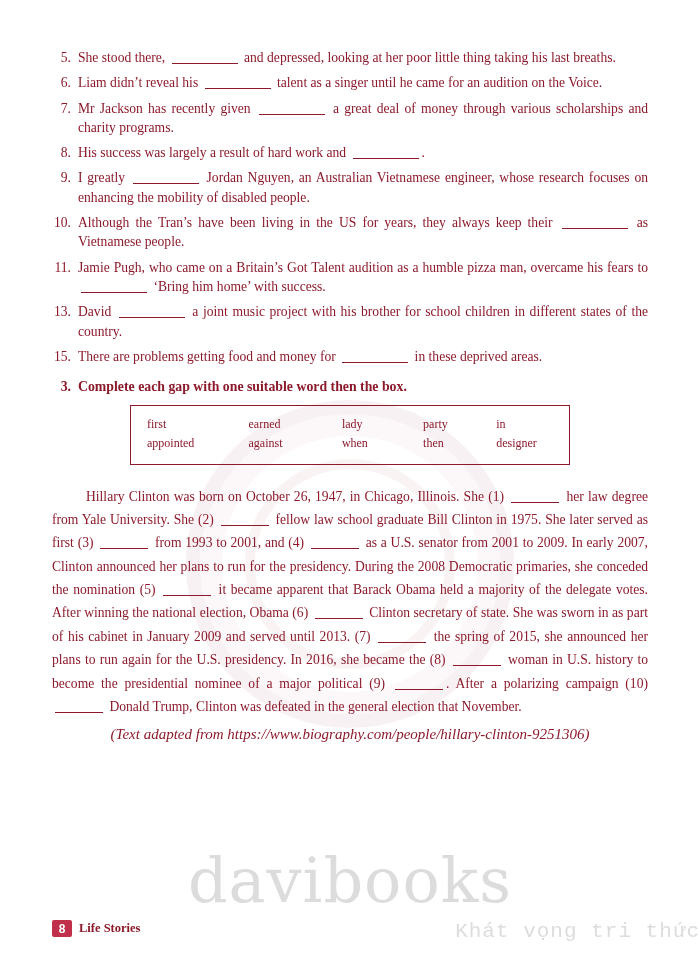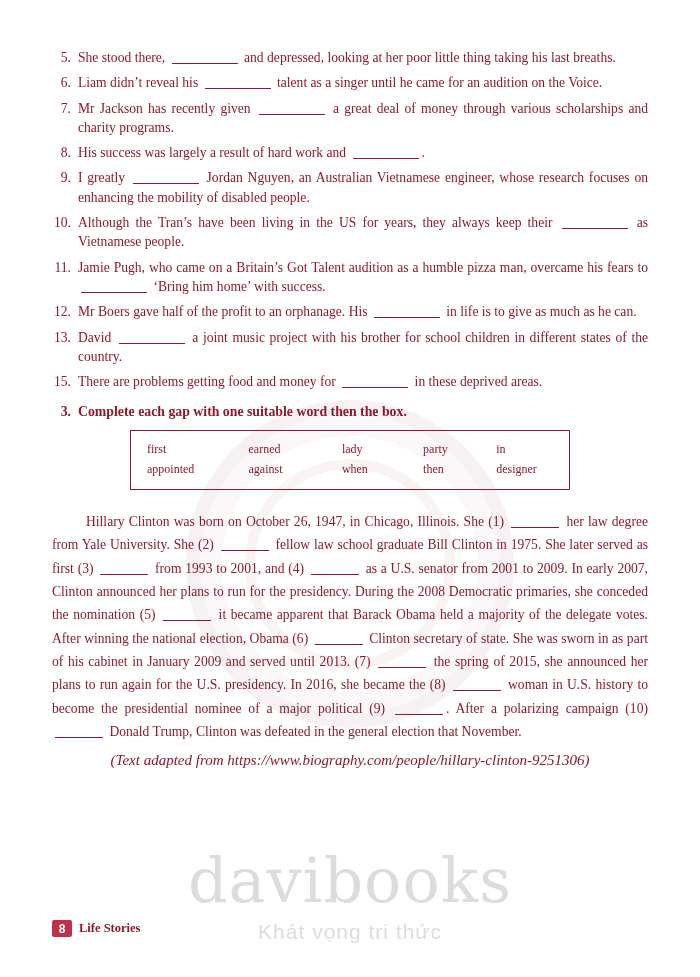--- a/index.html
+++ b/index.html
@@ -147,24 +147,25 @@
     color: rgba(140, 140, 140, 0.30);
   }
   .watermark .wm-main {
     font-family: "DejaVu Serif", serif;
     font-size: 62px;
     letter-spacing: 1px;
     line-height: 1;
     margin-top: 10px;
   }
   .watermark .wm-sub {
-    font-family: Liberation Sans, sans-serif;
+    font-family: Liberation Mono, monospace;
     font-size: 21px;
     margin-top: 8px;
     letter-spacing: 1px;
+    text-align: right;
   }
 
   
   .footer {
     position: absolute;
     left: 52px;
     bottom: 40px;
     display: flex;
     align-items: center;
     z-index: 4;
@@ -227,24 +228,20 @@
       <li class="q">
         <span class="num">10.</span>
         <span class="body"><span>Although the Tran’s have been living in the US for years, they always keep their </span><span class="blank"></span><span> as Vietnamese people.</span></span>
       </li>
 
       <li class="q">
         <span class="num">11.</span>
         <span class="body"><span>Jamie Pugh, who came on a Britain’s Got Talent audition as a humble pizza man, overcame his fears to </span><span class="blank"></span><span> ‘Bring him home’ with success.</span></span>
       </li>
 
-      <li class="q">
-        <span class="num">12.</span>
-        <span class="body"><span>Mr Boers gave half of the profit to an orphanage. His </span><span class="blank"></span><span> in life is to give as much as he can.</span></span>
-      </li>
 
       <li class="q">
         <span class="num">13.</span>
         <span class="body"><span>David </span><span class="blank"></span><span> a joint music project with his brother for school children in different states of the country.</span></span>
       </li>
 
 
       <li class="q">
         <span class="num">15.</span>
         <span class="body"><span>There are problems getting food and money for </span><span class="blank"></span><span> in these deprived areas.</span></span>

